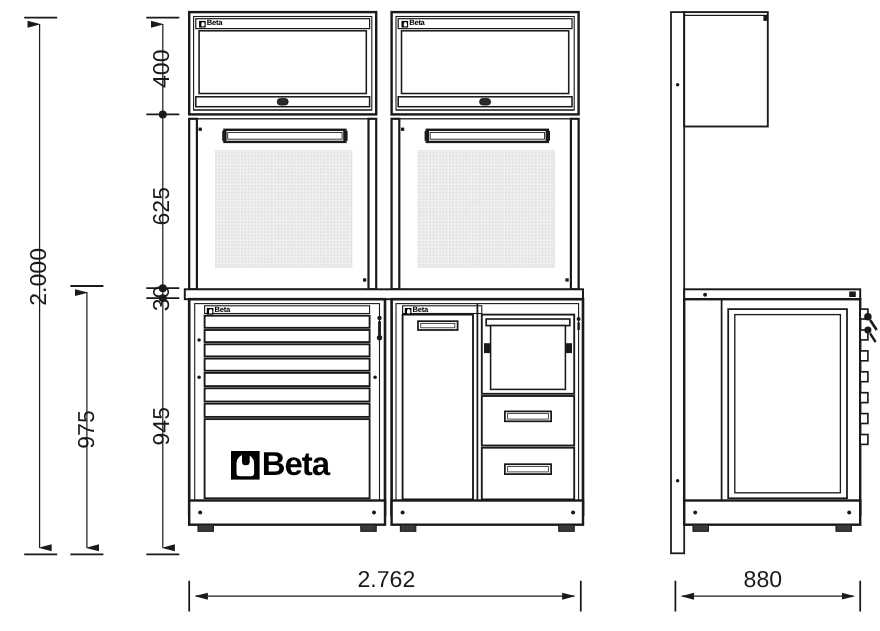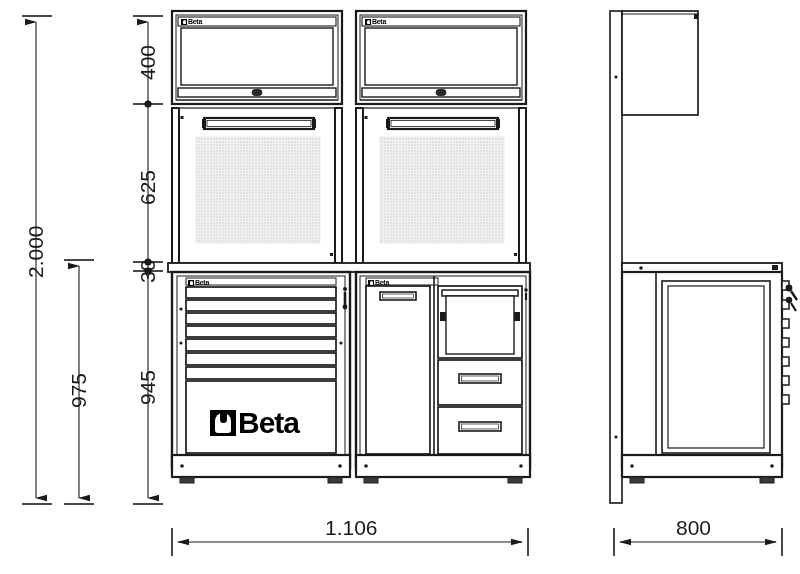--- a/index.html
+++ b/index.html
@@ -380,23 +380,23 @@
   <div class="dim-text vert" style="left:67px; top:408px;">975</div>
 
   <div class="dim-text vert" style="left:136px; top:80px;">400</div>
 
   <div class="dim-text vert" style="left:136px; top:205px;">625</div>
 
   <div class="dim-text vert" style="left:136px; top:283px;">30</div>
 
   <div class="dim-text vert" style="left:136px; top:405px;">945</div>
 
-  <div class="dim-text" style="left:325px; top:516px;">1.106</div>
-
-  <div class="dim-text" style="left:676px; top:516px;">800</div>
+  <div class="dim-text" style="left:325px; top:516px;">2.762</div>
+
+  <div class="dim-text" style="left:676px; top:516px;">880</div>
 
   <div class="brand-big" style="left:210px; top:408px;">
     <span class="brand-mark"></span>
     <span class="word">Beta</span>
   </div>
 
   <div class="brand-tiny" style="left:181px; top:18px;">
     <span class="tmark"></span>
     <span class="tword">Beta</span>
   </div>

